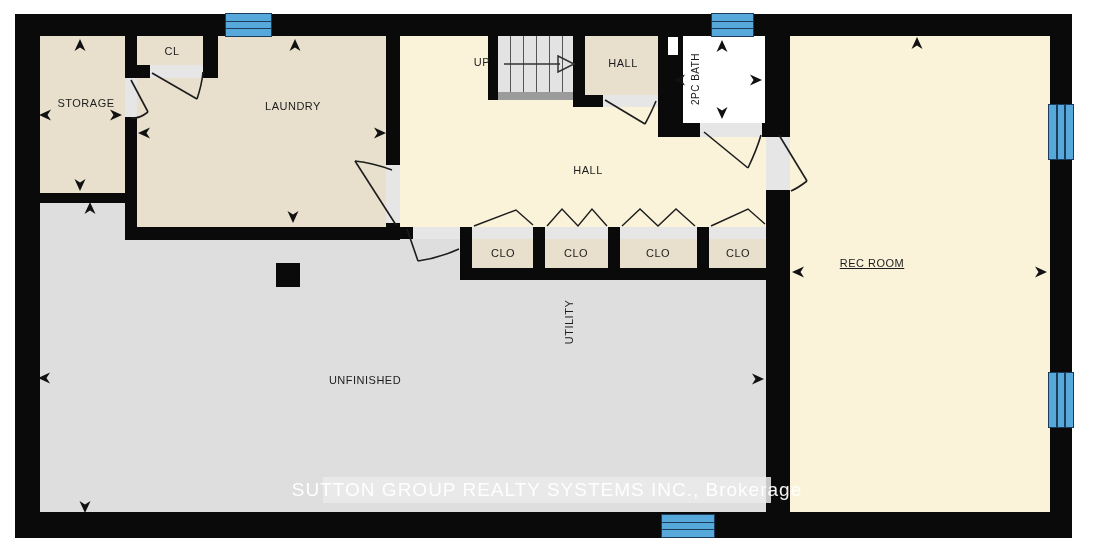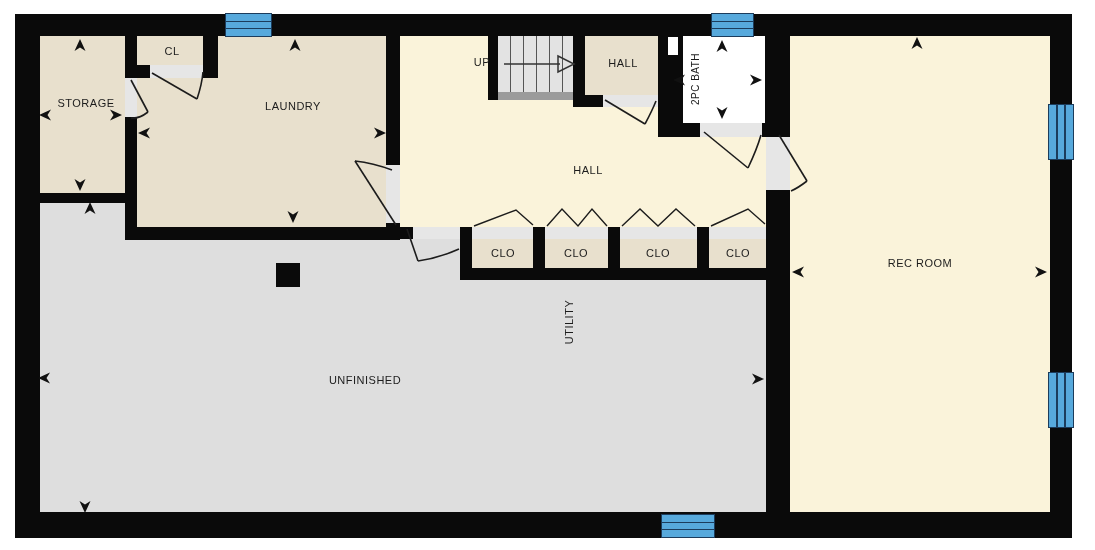--- a/index.html
+++ b/index.html
@@ -163,15 +163,16 @@
   <div class="label" style="left:482px;top:62px;">UP</div>
   <div class="label" style="left:623px;top:63px;">HALL</div>
   <div class="label vert small" style="left:695px;top:79px;">2PC BATH</div>
   <div class="label" style="left:558px;top:170px;margin-left:30px;">HALL</div>
   <div class="label" style="left:503px;top:253px;">CLO</div>
   <div class="label" style="left:576px;top:253px;">CLO</div>
   <div class="label" style="left:658px;top:253px;">CLO</div>
   <div class="label" style="left:738px;top:253px;">CLO</div>
   <div class="label vert" style="left:569px;top:322px;">UTILITY</div>
   <div class="label" style="left:365px;top:380px;">UNFINISHED</div>
-  <div class="label" style="left:920px;top:263px;">REC ROOM</div>
+  <div class="label" style="left:872px;top:263px;text-decoration:underline;">REC ROOM</div>
 
+  <div class="watermark" style="left:323px;top:477px;width:448px;height:26px;">SUTTON GROUP REALTY SYSTEMS INC., Brokerage</div>
 </div>
 
 </body></html>

